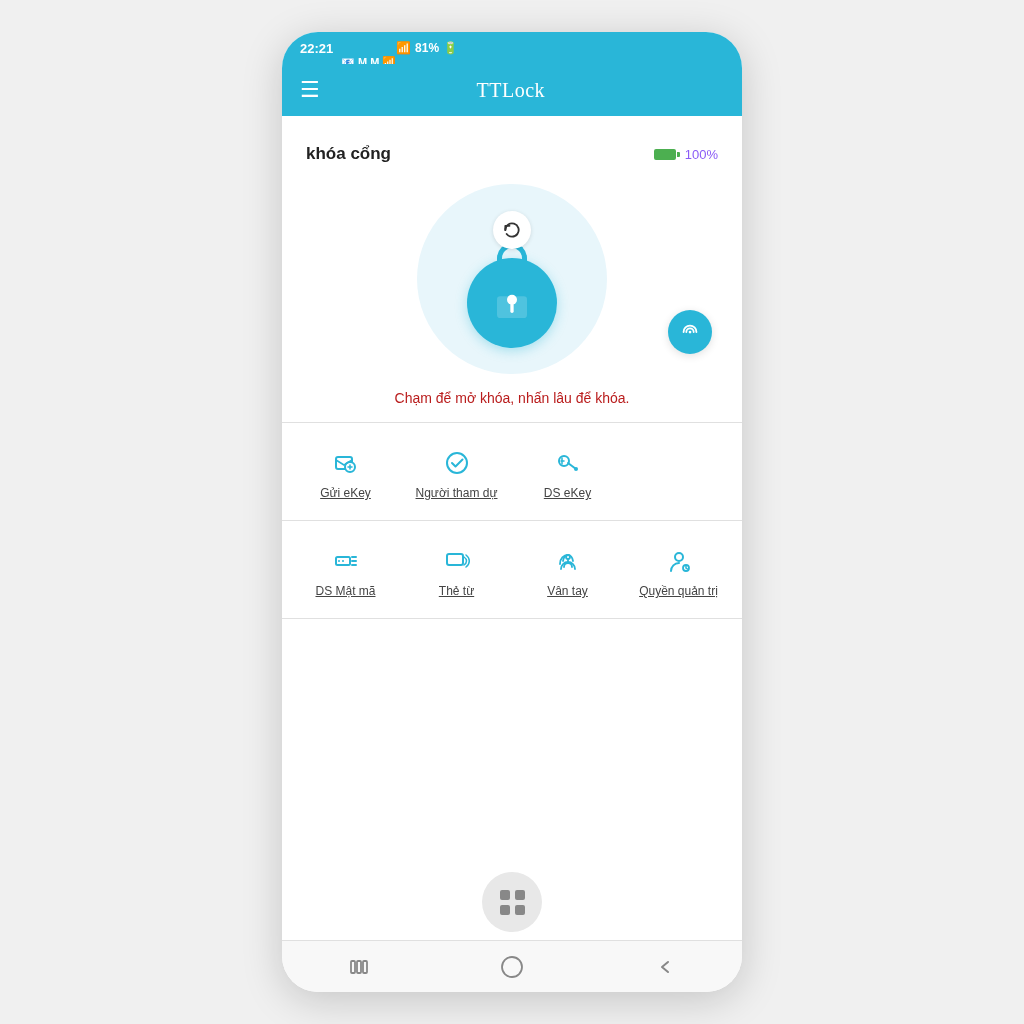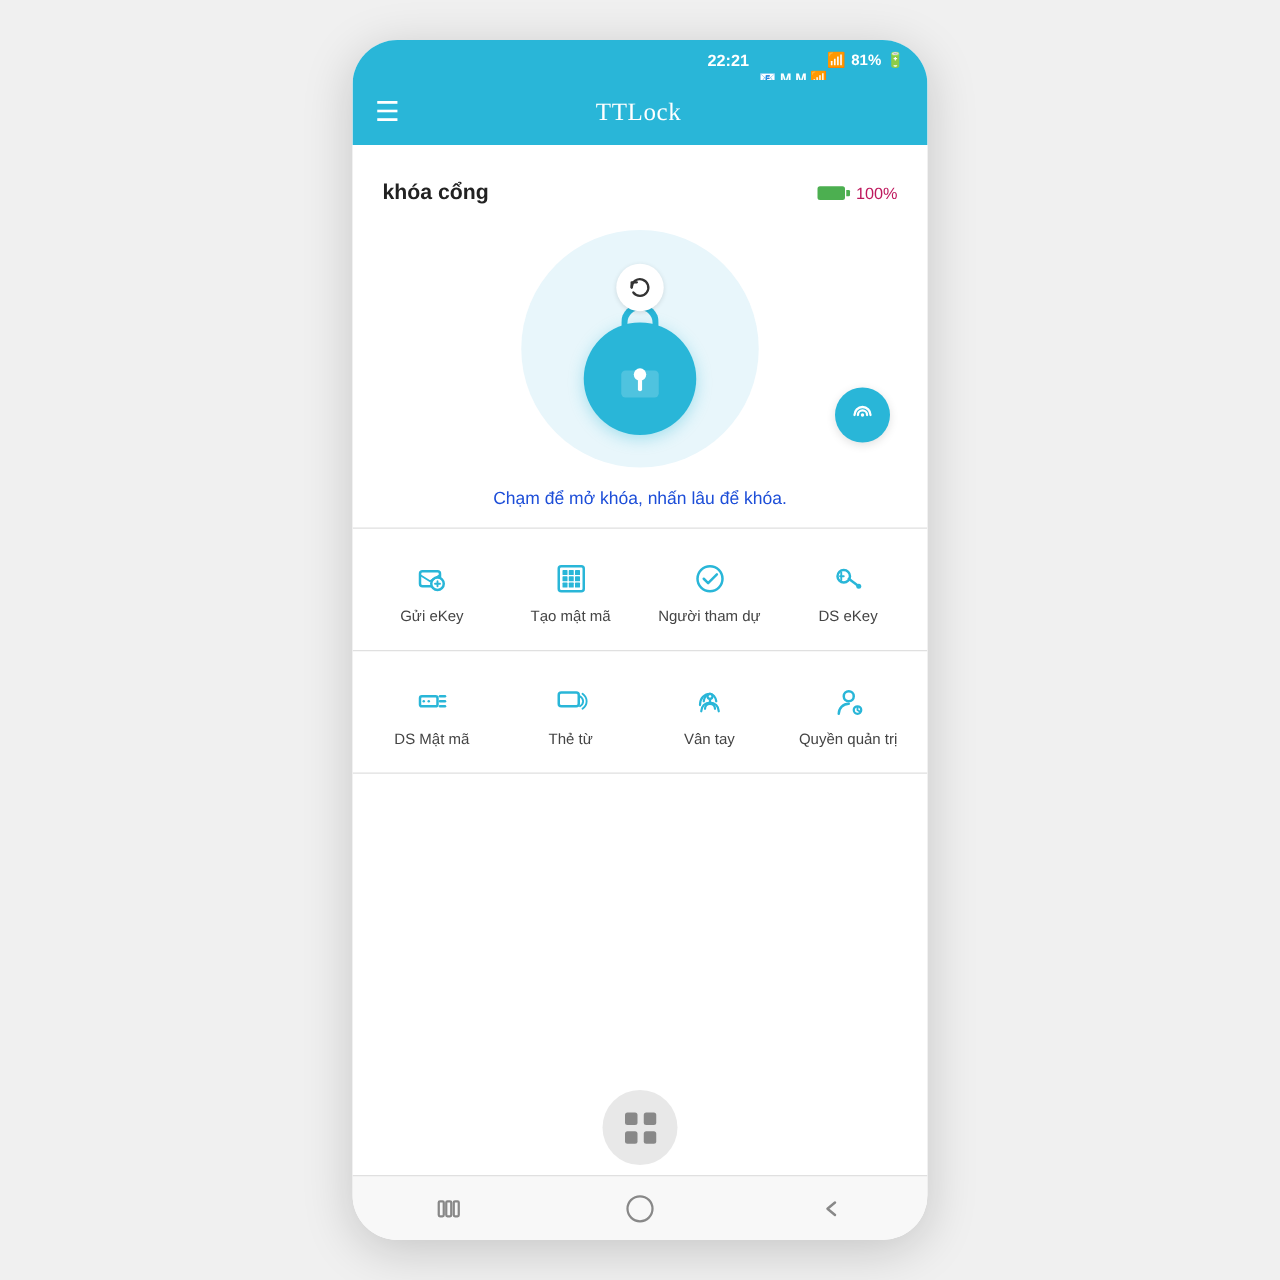--- a/index.html
+++ b/index.html
@@ -24,21 +24,21 @@
       position: relative;
     }
     
     .status-bar {
       background: #29b6d8;
       color: #fff;
       font-size: 13px;
       font-weight: 600;
       padding: 6px 18px;
       display: flex;
-      justify-content: flex-end;
+      justify-content: flex-start;
       align-items: center;
       height: 32px;
       flex-shrink: 0;
     }
     .status-left { display: flex; align-items: center; gap: 4px; }
     .status-right { display: flex; align-items: center; gap: 4px; font-size: 12px; }
     
     .top-bar {
       background: #29b6d8;
       color: #fff;
@@ -70,21 +70,21 @@
     .lock-name {
       font-size: 17px;
       font-weight: 700;
       color: #222;
     }
     .battery-indicator {
       display: flex;
       align-items: center;
       gap: 5px;
       font-size: 13px;
-      color: #be185d;
+      color: #8b5cf6;
       text-align: center;
     }
     .battery-icon {
       display: inline-flex;
       align-items: center;
     }
     .battery-body {
       width: 22px;
       height: 11px;
       border: 2px solid #4caf50;
@@ -177,21 +177,21 @@
       display: flex;
       align-items: center;
       justify-content: center;
       color: #fff;
       font-size: 18px;
       box-shadow: 0 2px 8px rgba(0,0,0,0.12);
       cursor: pointer;
     }
     
     .hint-text {
-      color: #1d4ed8;
+      color: #b91c1c;
       font-size: 14px;
       text-align: center;
       margin: 16px 0 8px 0;
       padding: 0 24px;
     }
     
     .divider {
       width: 100%;
       height: 1px;
       background: #e0e0e0;
@@ -218,20 +218,21 @@
       display: flex;
       align-items: center;
       justify-content: center;
       height: 32px;
     }
     .menu-item-label {
       font-size: 12px;
       color: #444;
       text-align: center;
       white-space: nowrap;
+      text-decoration: underline;
     }
     
     .bottom-nav {
       height: 52px;
       background: #f8f8f8;
       border-top: 1px solid #e0e0e0;
       display: flex;
       align-items: center;
       justify-content: space-around;
       flex-shrink: 0;
@@ -351,37 +352,20 @@
           <svg class="icon-svg" viewBox="0 0 28 28" fill="none">
             <rect x="4" y="8" width="16" height="12" rx="2" stroke="#29b6d8" stroke-width="2"></rect>
             <circle cx="18" cy="18" r="5" fill="#fff" stroke="#29b6d8" stroke-width="2"></circle>
             <path d="M16 18h4M18 16v4" stroke="#29b6d8" stroke-width="1.5" stroke-linecap="round"></path>
             <path d="M4 11l8 5 8-5" stroke="#29b6d8" stroke-width="1.5"></path>
           </svg>
         </div>
         <span class="menu-item-label">Gửi eKey</span>
       </div>
 
-      <div class="menu-item">
-        <div class="menu-item-icon">
-          <svg class="icon-svg" viewBox="0 0 28 28" fill="none">
-            <rect x="4" y="4" width="20" height="20" rx="2" stroke="#29b6d8" stroke-width="2"></rect>
-            <rect x="7" y="7" width="4" height="4" rx="0.5" fill="#29b6d8"></rect>
-            <rect x="12" y="7" width="4" height="4" rx="0.5" fill="#29b6d8"></rect>
-            <rect x="17" y="7" width="4" height="4" rx="0.5" fill="#29b6d8"></rect>
-            <rect x="7" y="12" width="4" height="4" rx="0.5" fill="#29b6d8"></rect>
-            <rect x="12" y="12" width="4" height="4" rx="0.5" fill="#29b6d8"></rect>
-            <rect x="17" y="12" width="4" height="4" rx="0.5" fill="#29b6d8"></rect>
-            <rect x="7" y="17" width="4" height="4" rx="0.5" fill="#29b6d8"></rect>
-            <rect x="12" y="17" width="4" height="4" rx="0.5" fill="#29b6d8"></rect>
-            <rect x="17" y="17" width="4" height="4" rx="0.5" fill="#29b6d8"></rect>
-          </svg>
-        </div>
-        <span class="menu-item-label">Tạo mật mã</span>
-      </div>
 
       <div class="menu-item">
         <div class="menu-item-icon">
           <svg class="icon-svg" viewBox="0 0 28 28" fill="none">
             <circle cx="14" cy="14" r="10" stroke="#29b6d8" stroke-width="2"></circle>
             <path d="M9 14l3.5 3.5 7-7" stroke="#29b6d8" stroke-width="2" stroke-linecap="round" stroke-linejoin="round"></path>
           </svg>
         </div>
         <span class="menu-item-label">Người tham dự</span>
       </div>

